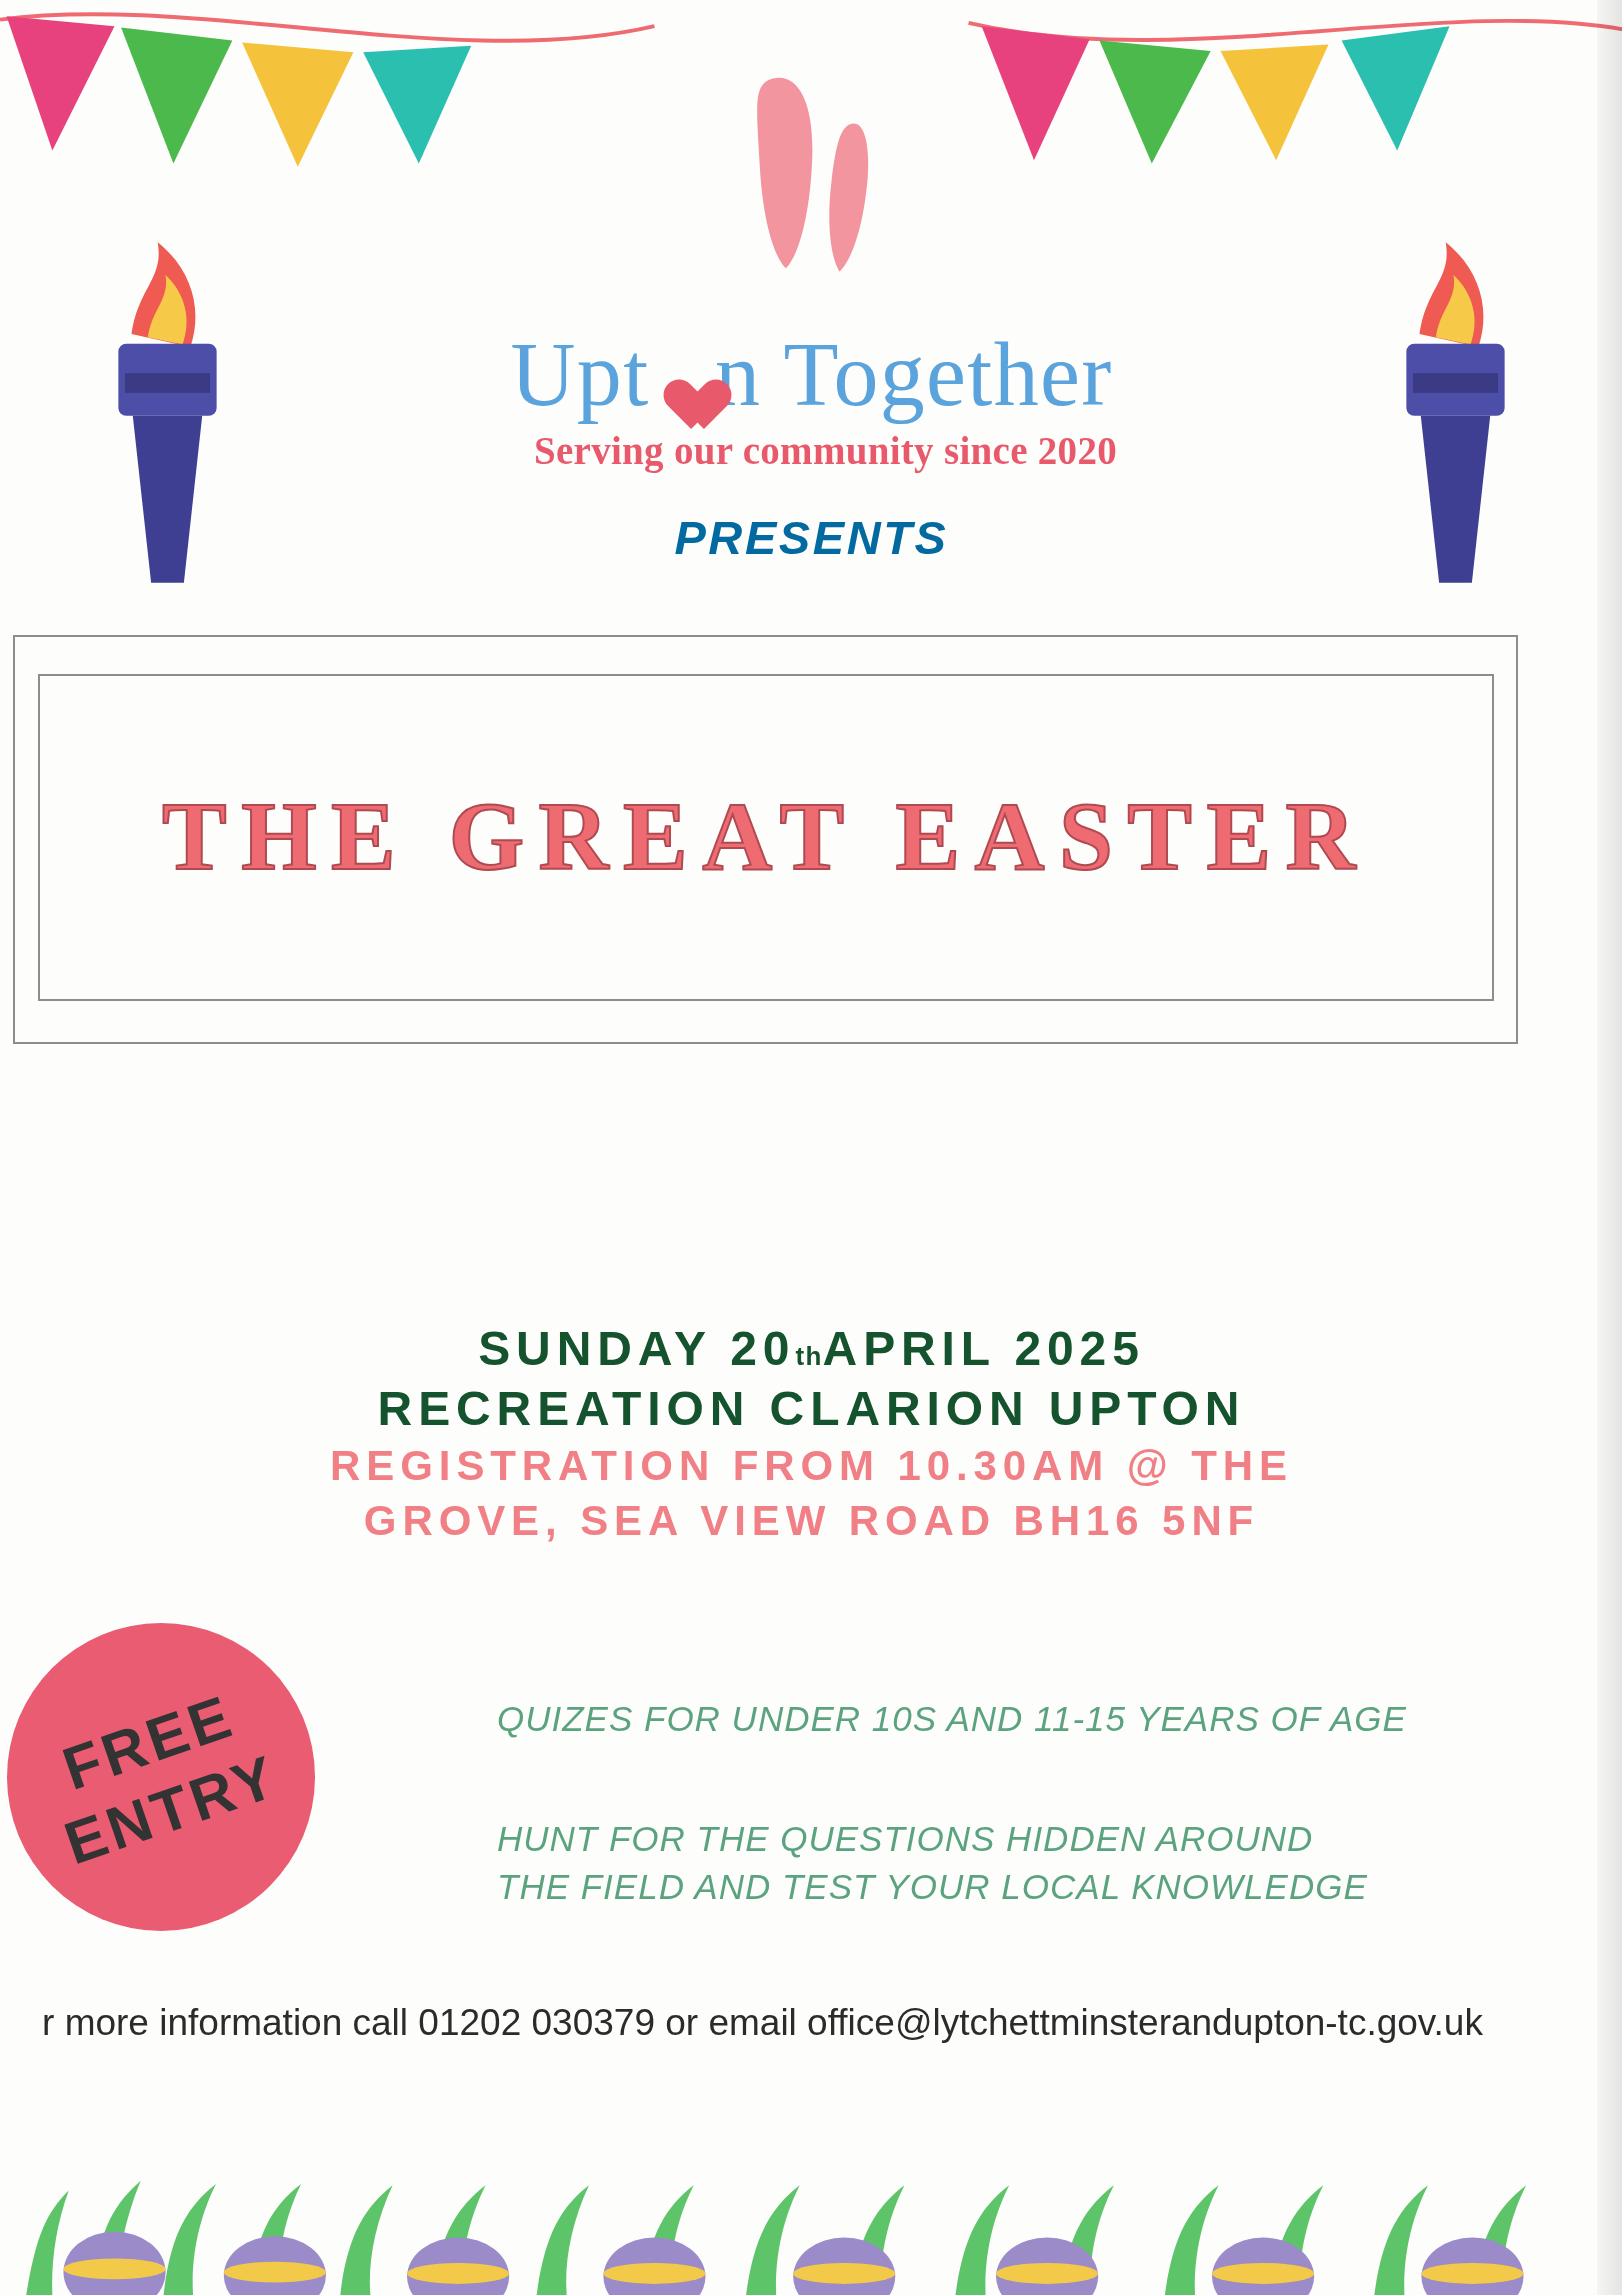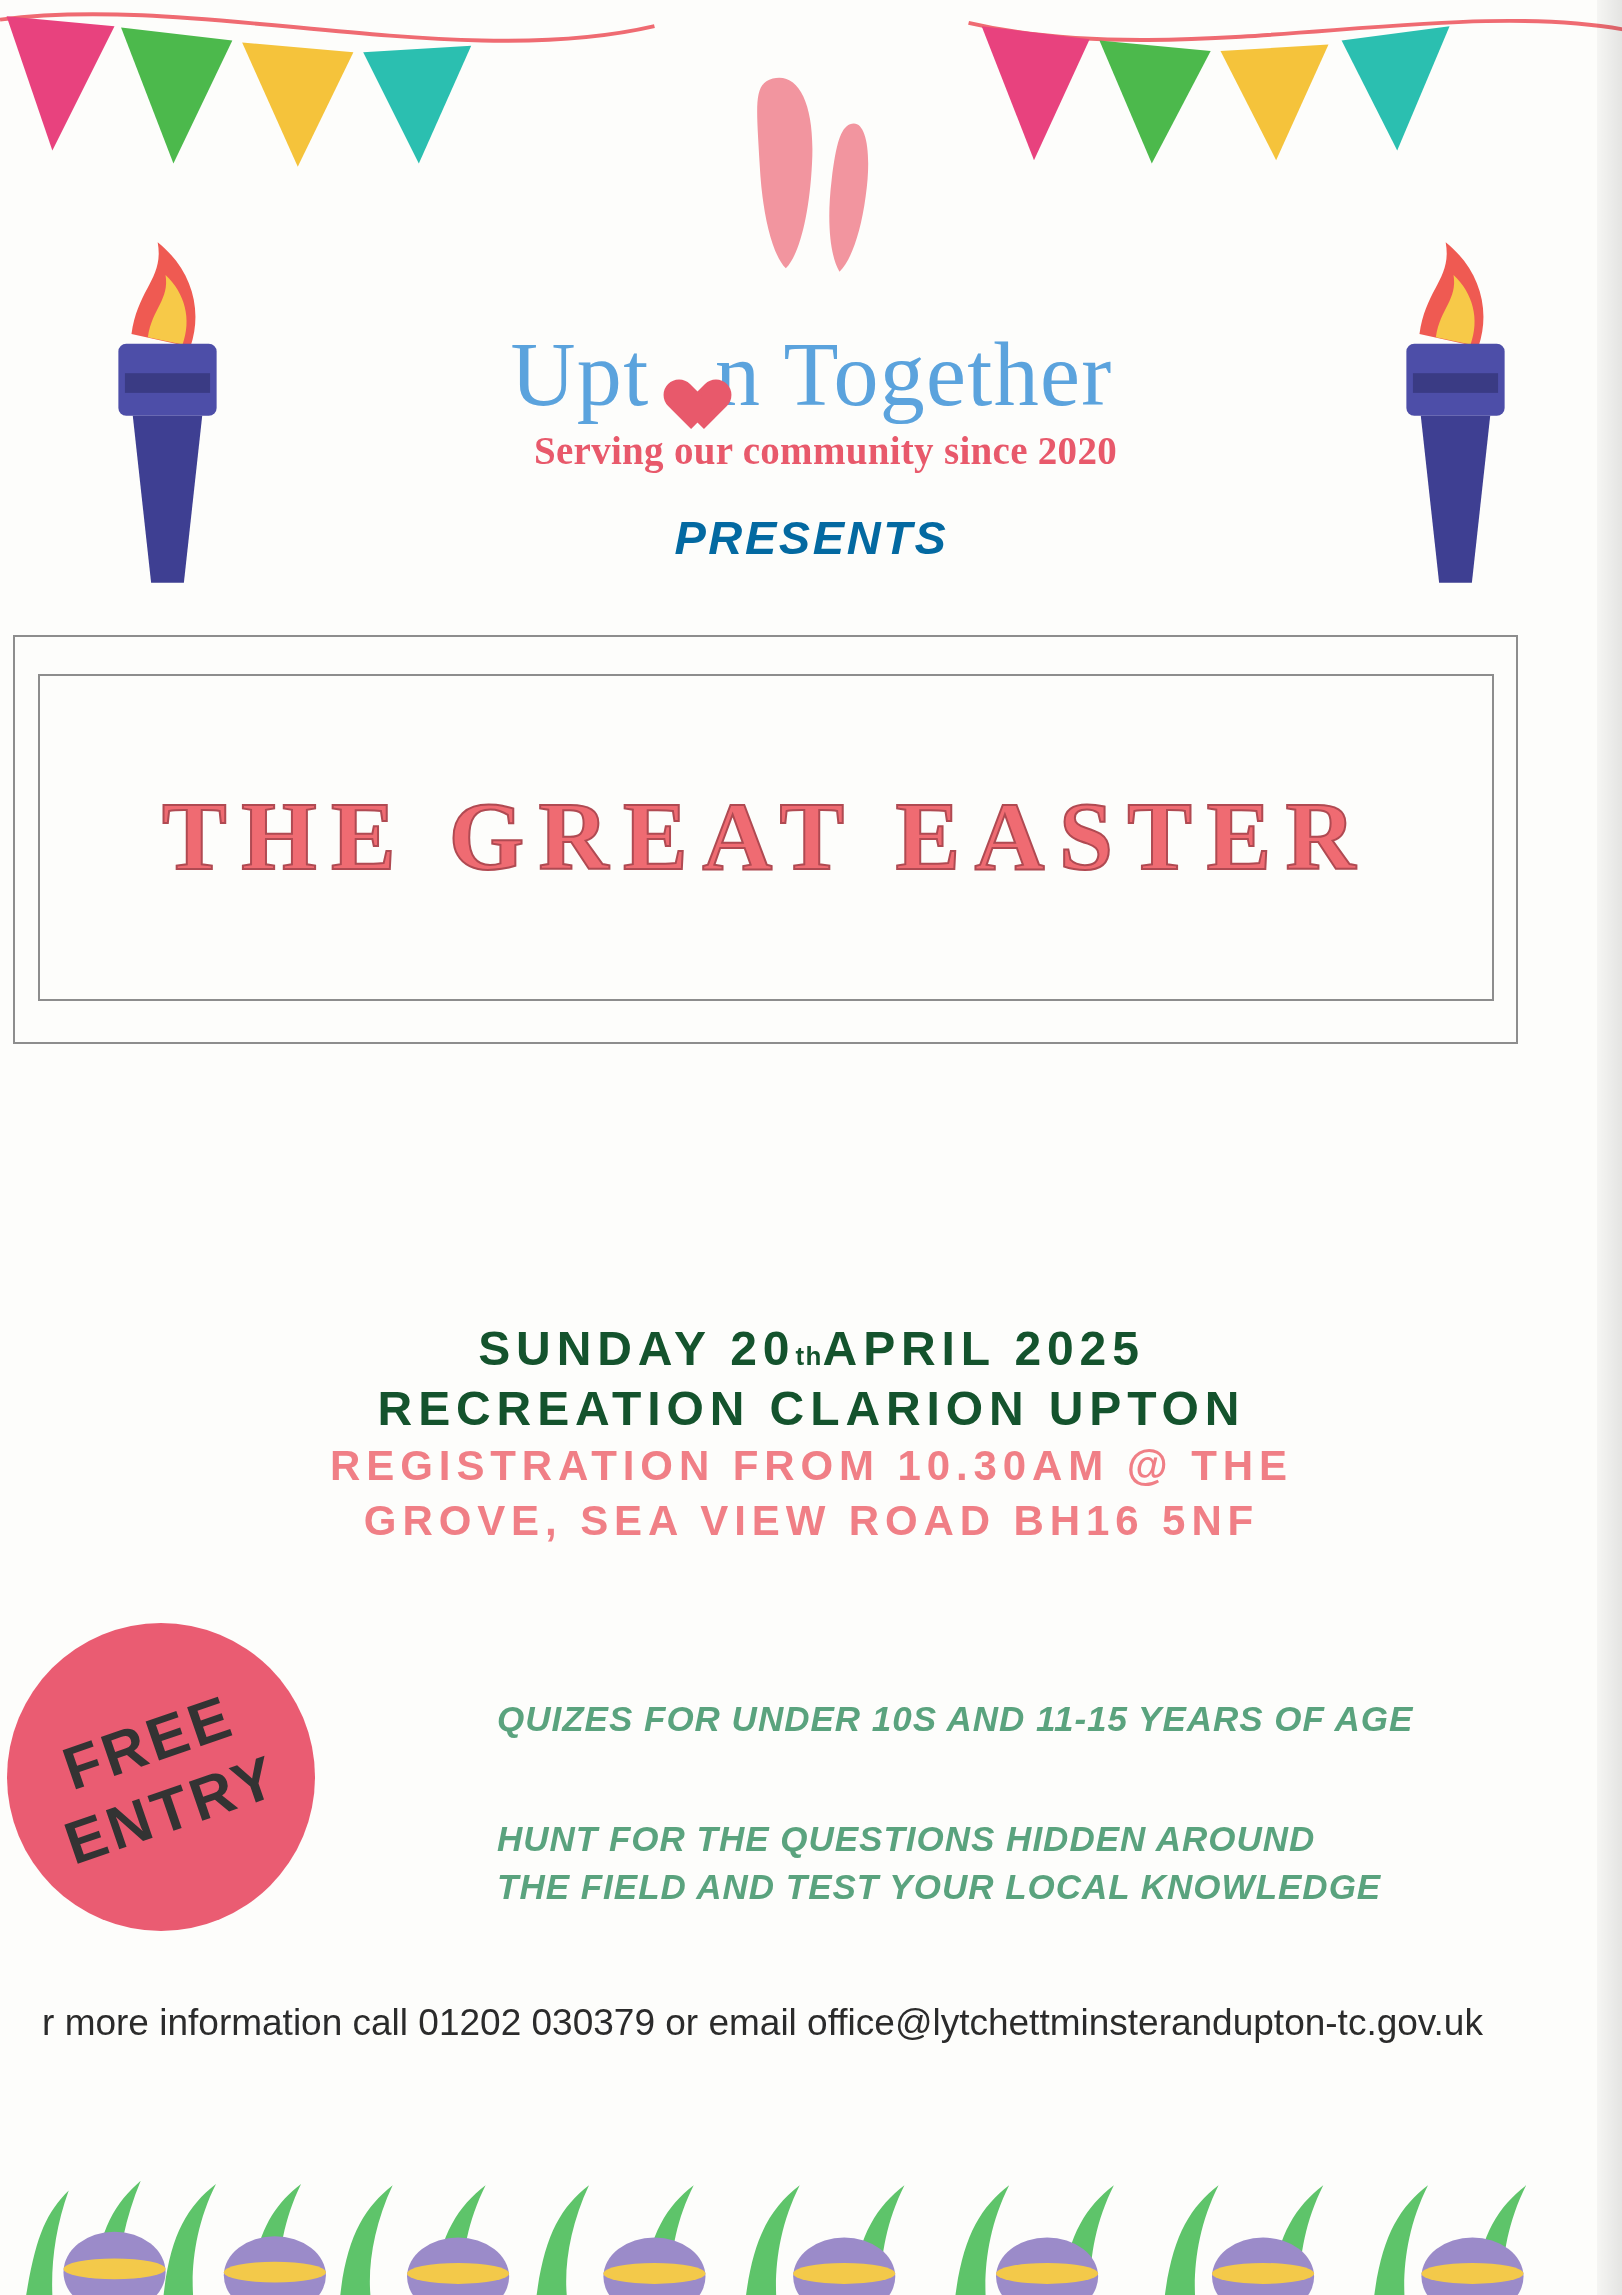--- a/index.html
+++ b/index.html
@@ -214,21 +214,21 @@
 
   
   .green-block {
     position: absolute;
     left: 497px;
     top: 1695px;
     width: 1047px;
   }
   .green-line {
     font-family: "Liberation Sans", sans-serif;
-    font-weight: bold;
+    font-weight: normal;
     font-style: italic;
     font-size: 35px;
     color: #5aa37e;
     letter-spacing: 1px;
     line-height: 1.35;
     white-space: nowrap;
   }
   .green-gap { height: 73px; }
 
   

